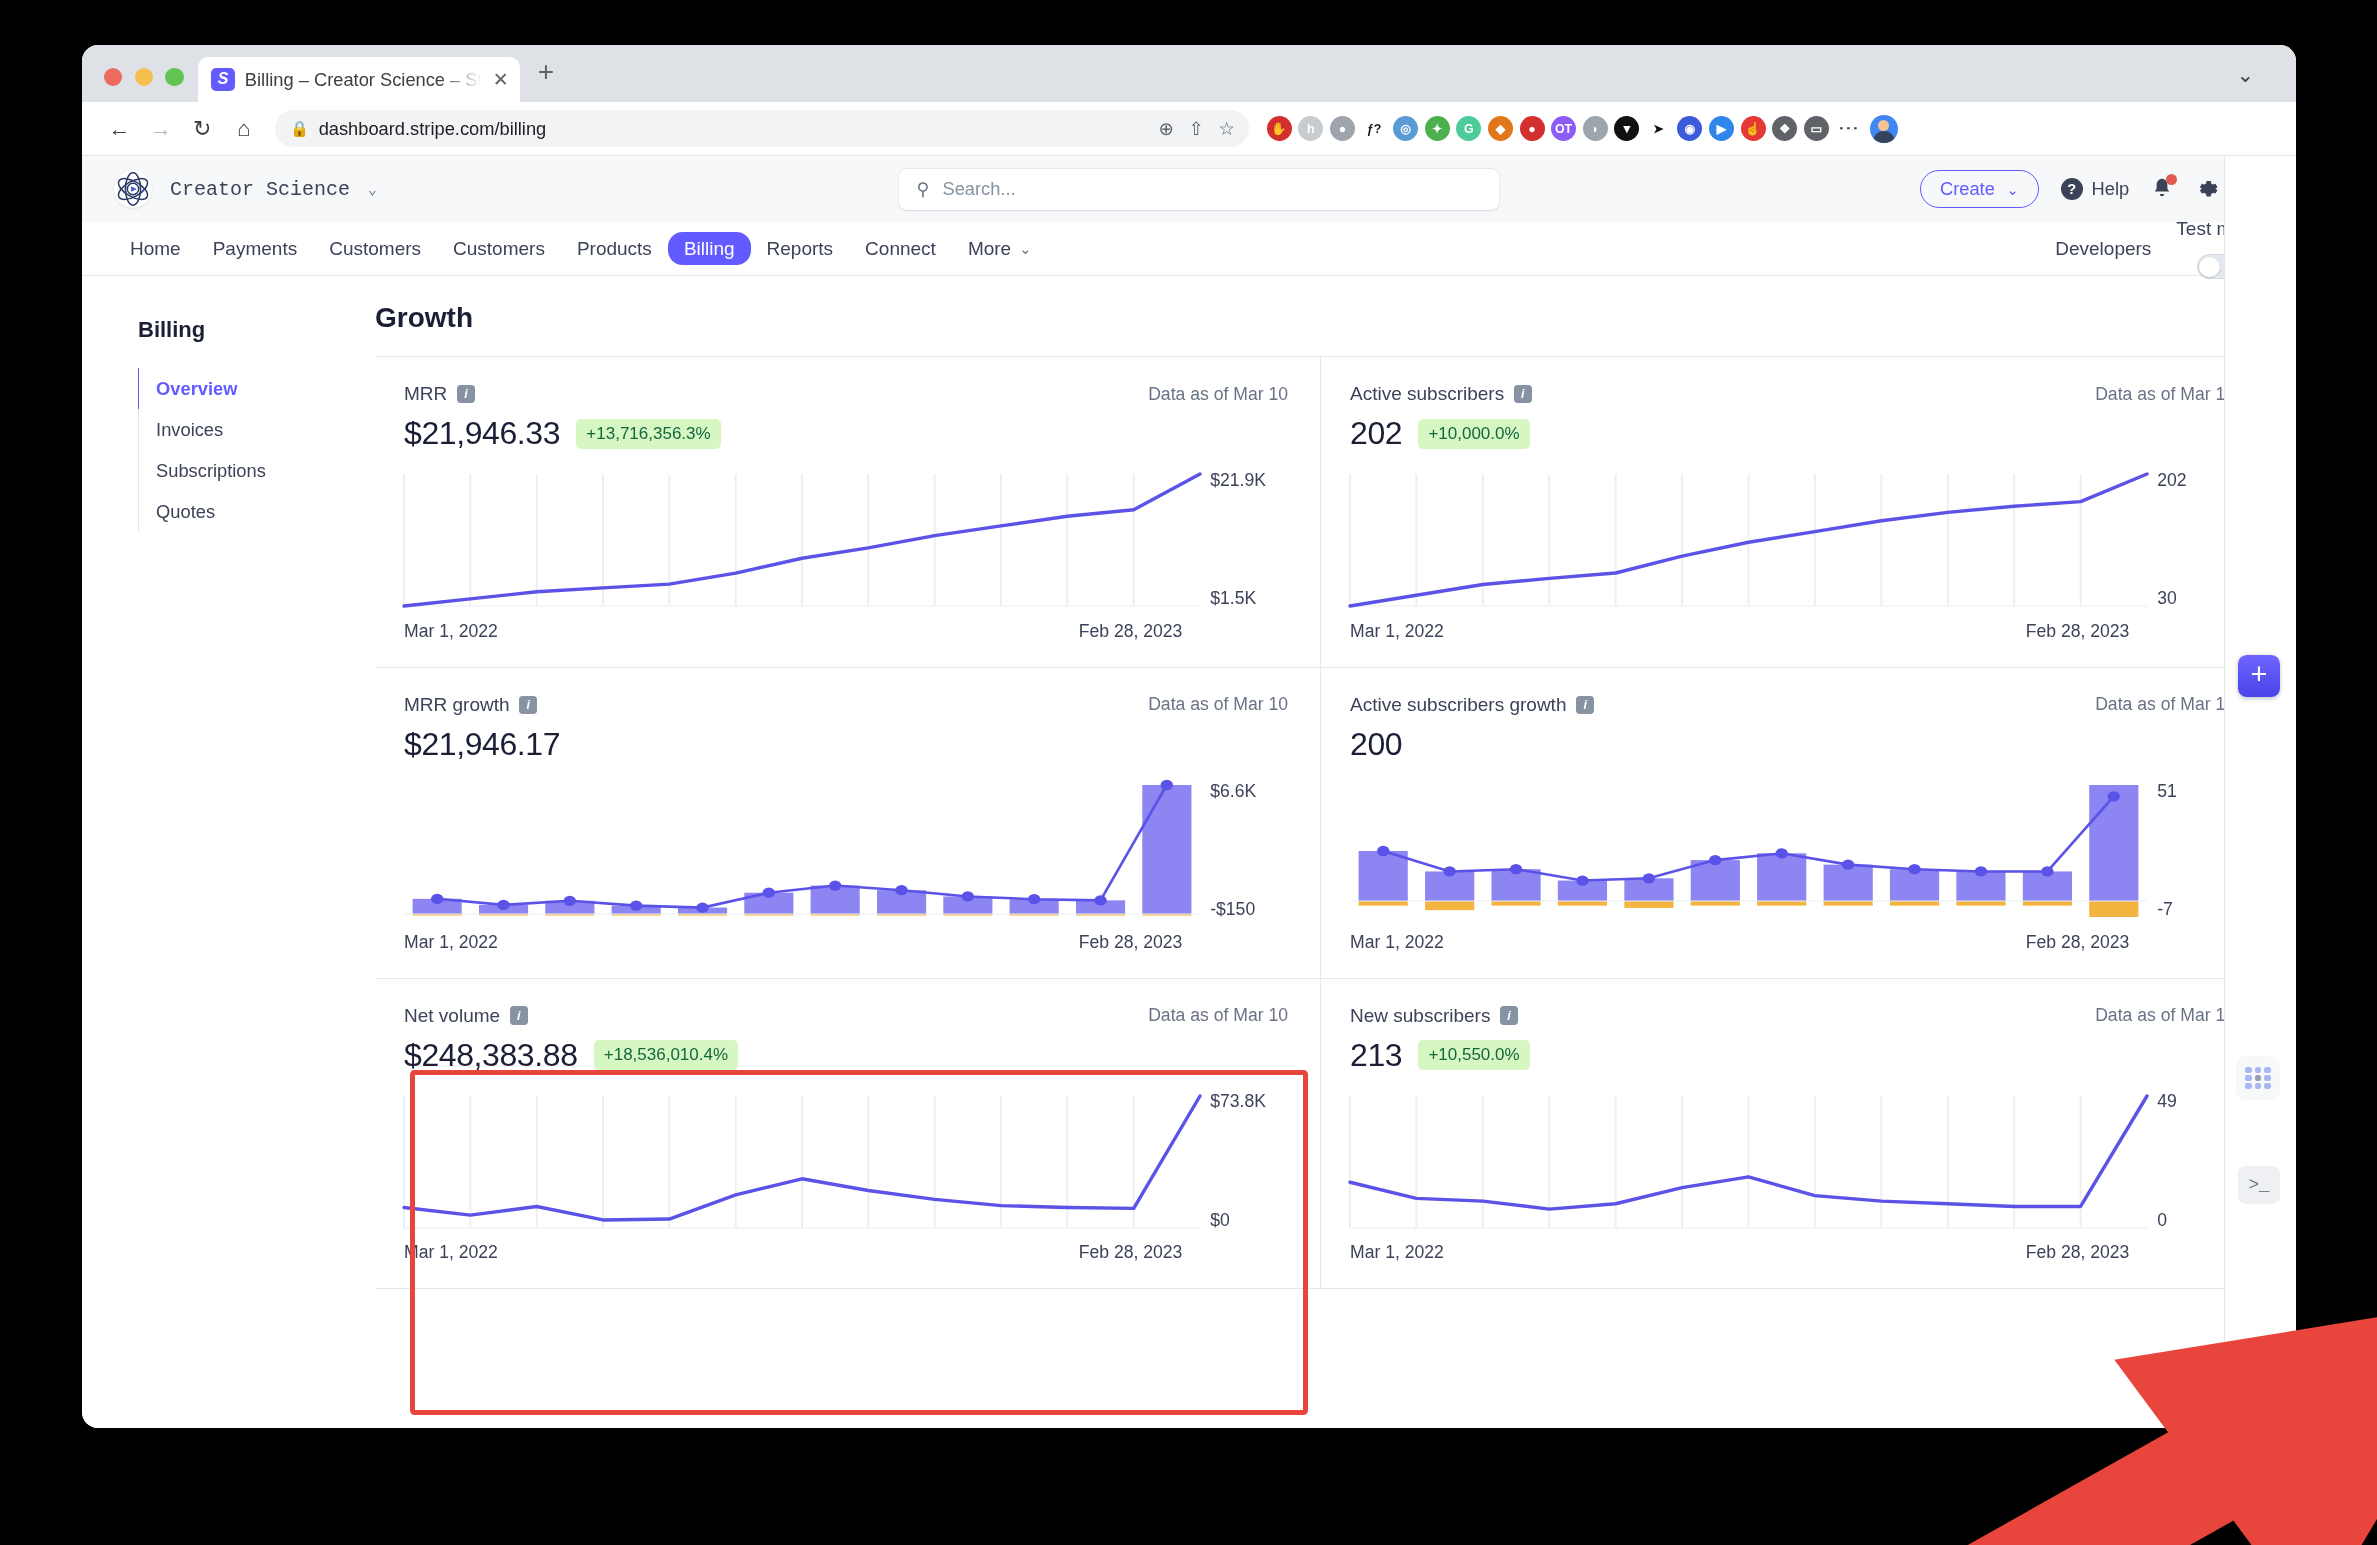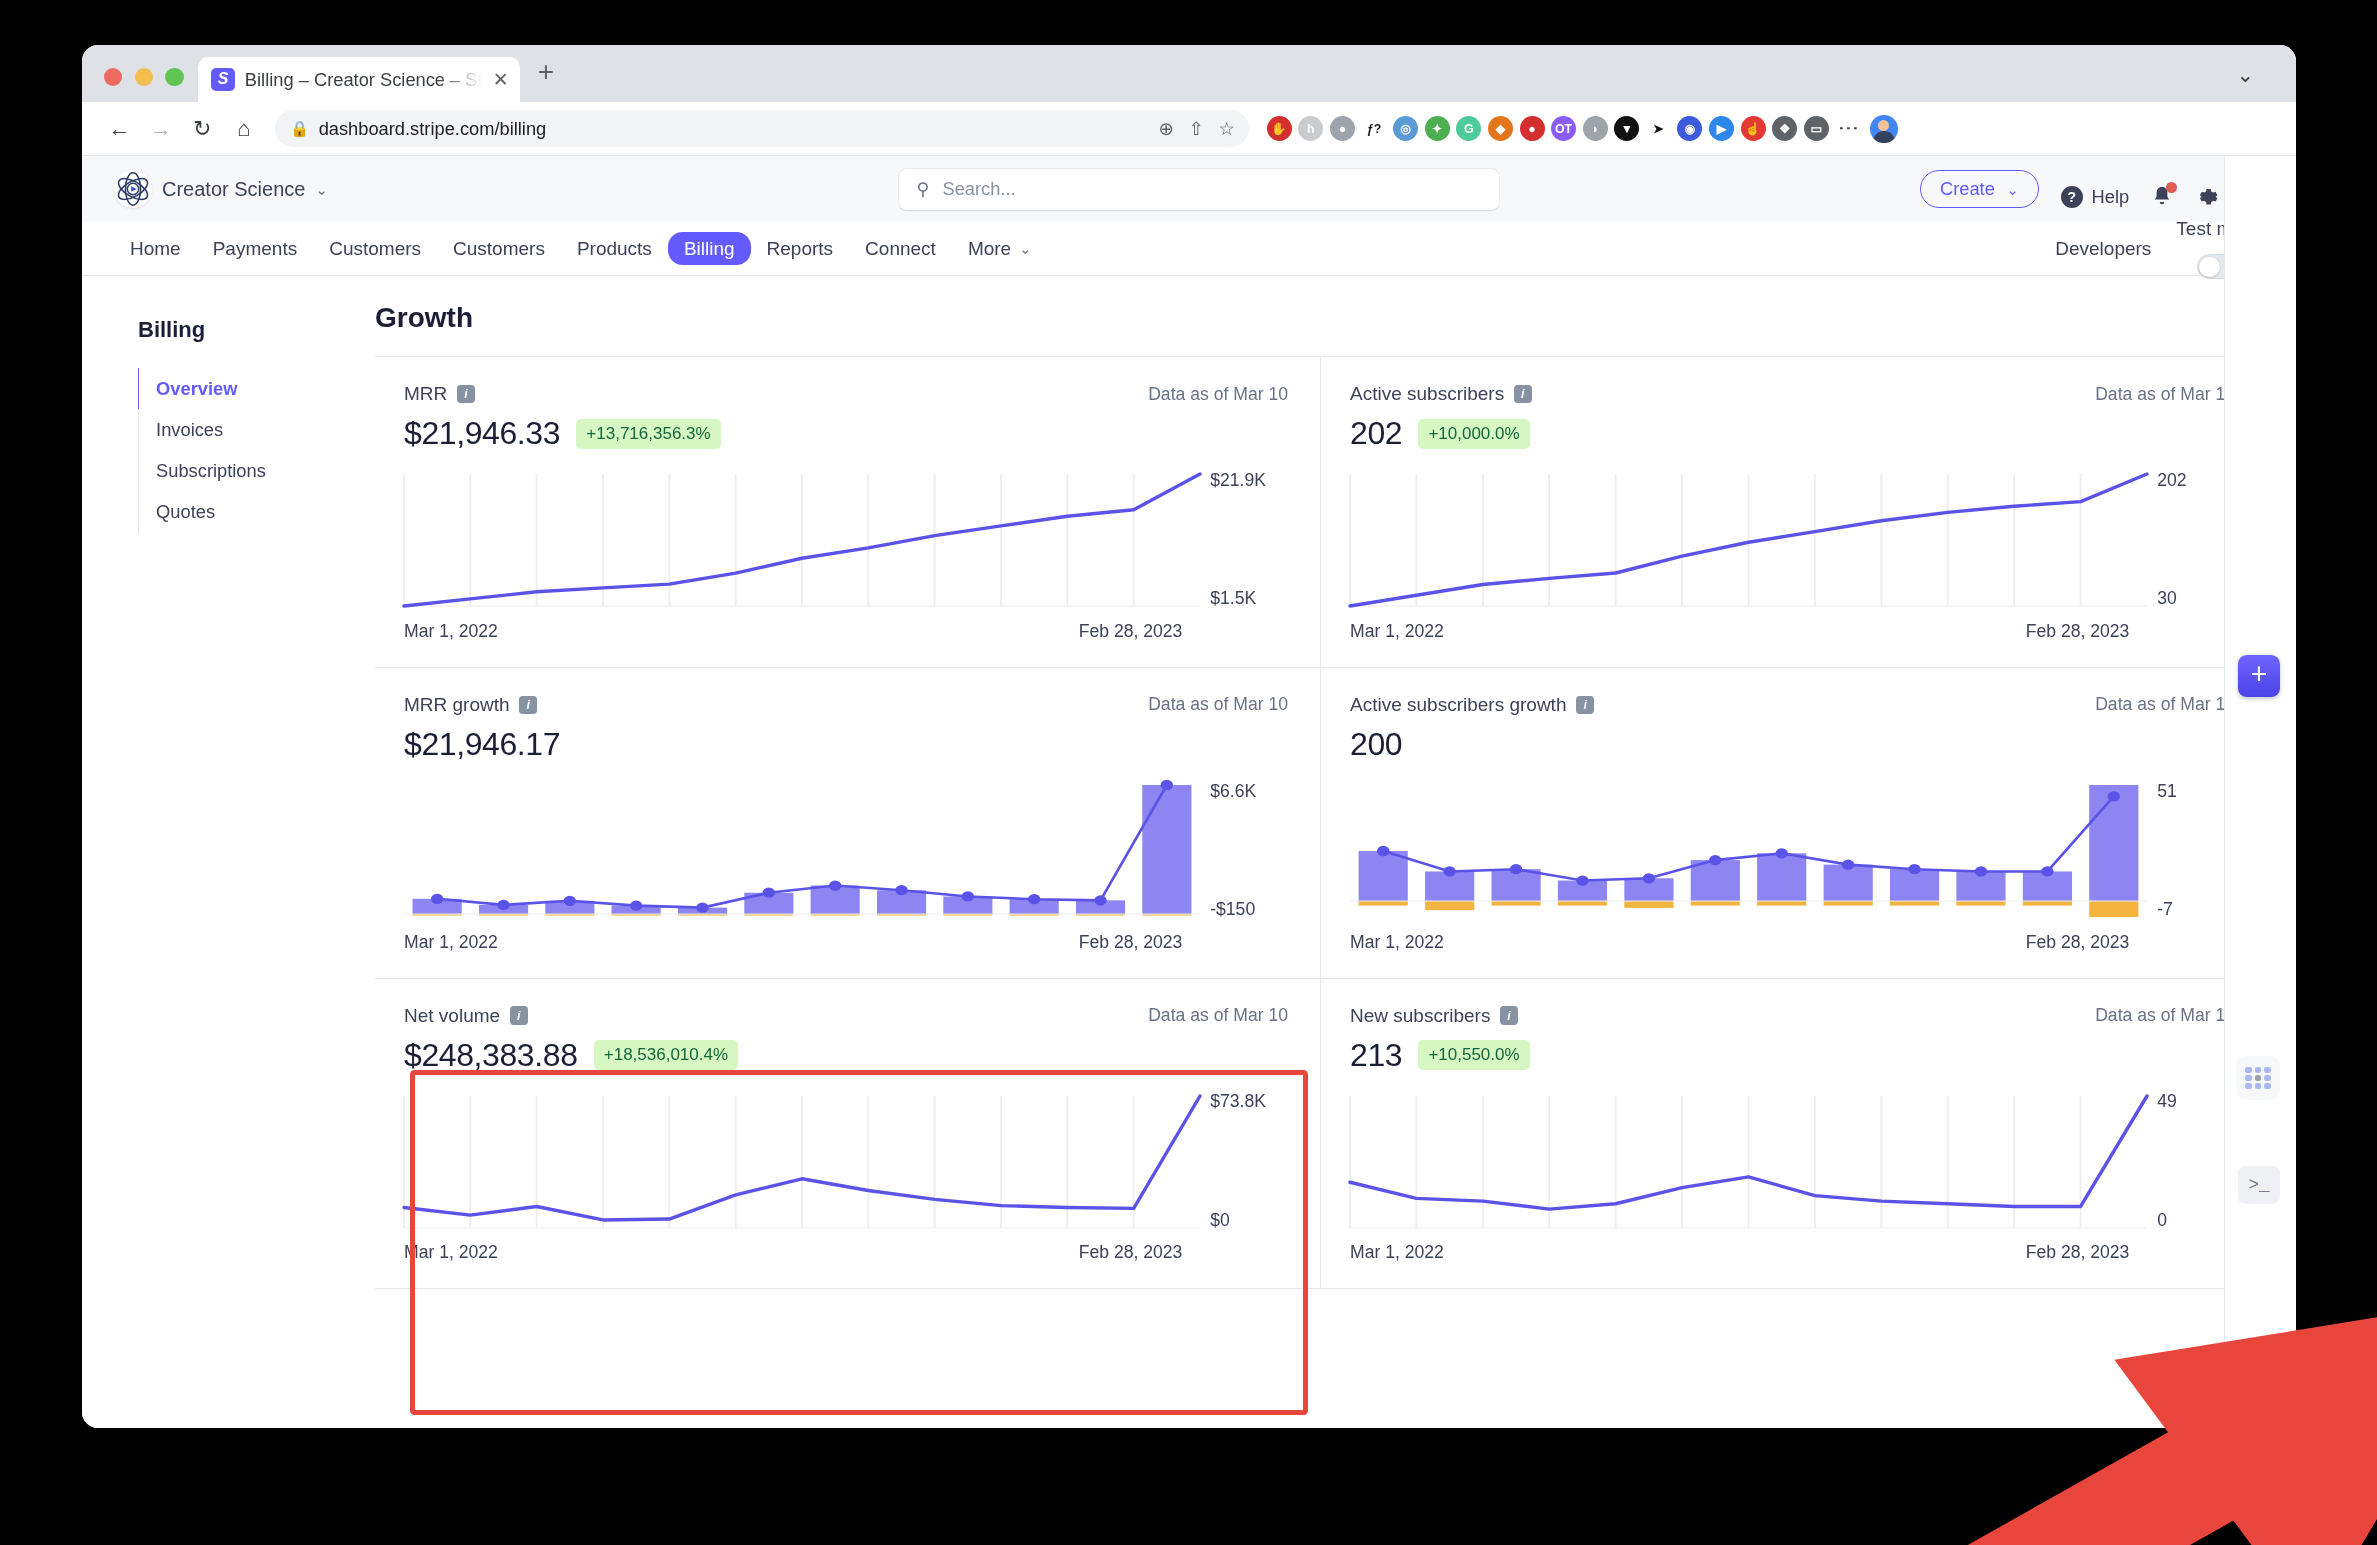--- a/index.html
+++ b/index.html
@@ -114,42 +114,42 @@
 
   
   #stripe-app { height: calc(100% - 111px); background: #fff; position: relative; overflow: hidden; }
 
   #stripe-header {
     height: 66px; background: #f6f8fa;
     display: flex; align-items: center; padding: 0 32px;
     position: relative;
   }
   #account-switcher {
-    display: flex; align-items: center; gap: 10px; cursor: pointer;
+    display: flex; align-items: center; gap: 18px; cursor: pointer; font-family: Liberation Mono, monospace;
   }
   #account-logo {
     width: 38px; height: 38px; border-radius: 50%;
     background: #fff; display: flex; align-items: center; justify-content: center;
     box-shadow: 0 0.7px 2.2px rgba(0,0,0,.12);
   }
   #account-name { font-size: 20px; color: #3c4257; font-weight: 500; }
   .chev { font-size: 14.6px; color: #697386; }
 
   #search-box {
     position: absolute; left: 817px; width: 600px; height: 41px;
     background: #fff; border-radius: 7.3px;
     display: flex; align-items: center; gap: 13px; padding: 0 17.6px;
     box-shadow: 0 0.7px 1.5px rgba(60,66,87,.12), 0 0 0 0.7px rgba(60,66,87,.07);
     cursor: text;
   }
   #search-icon { font-size: 17.6px; color: #697386; }
   #search-placeholder { font-size: 18.3px; color: #8792a2; }
 
   #header-right {
-    margin-left: auto; display: flex; align-items: flex-end; gap: 22px;
+    margin-left: auto; display: flex; align-items: center; gap: 22px;
   }
   #create-btn {
     height: 38px; padding: 0 19px; border-radius: 19px;
     border: 1.1px solid #635bff; color: #635bff;
     display: flex; align-items: center; gap: 11.7px;
     font-size: 18.3px; cursor: pointer; background: transparent;
   }
   .hdr-icon-btn {
     display: flex; align-items: center; gap: 8.8px;
     color: #3c4257; font-size: 18.3px; cursor: pointer; position: relative;

